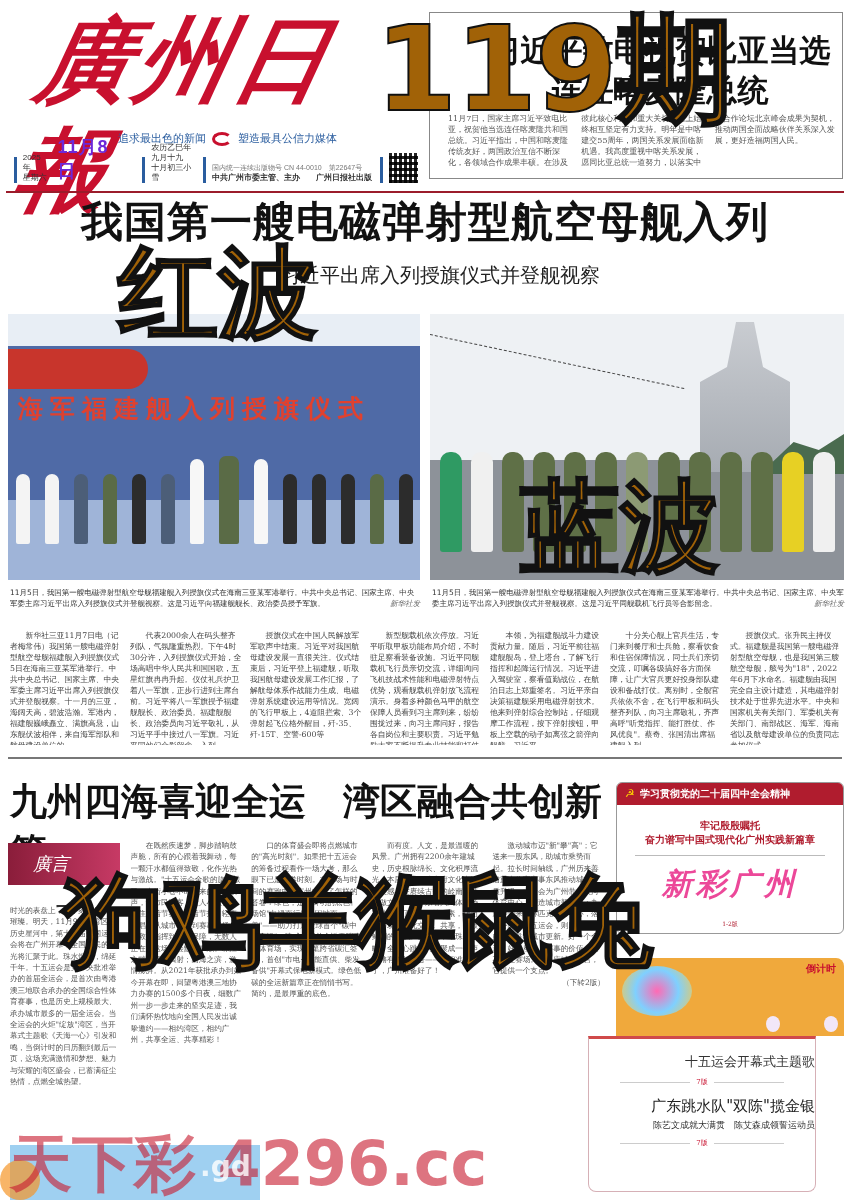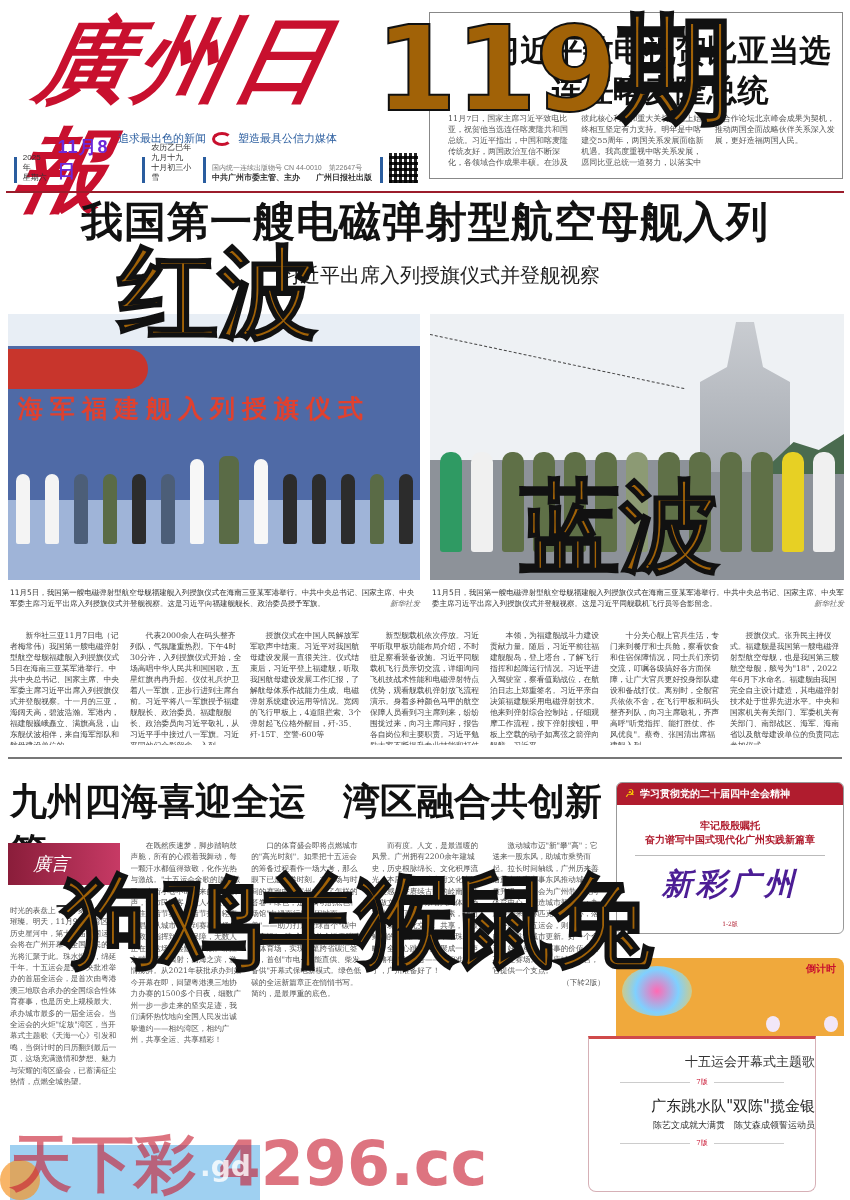--- a/index.html
+++ b/index.html
@@ -71,21 +71,21 @@
   .body-cols { left: 10px; top: 905px; width: 595px; display: flex; gap: 8px; font-size: 7.6px; line-height: 11.4px; color: #555; }
   .body-cols .col { flex: 1; height: 290px; overflow: hidden; text-indent: 2em; }
   .col-end { text-align: right; }
 
   
   .study-box { left: 616px; top: 782px; width: 228px; height: 152px; border: 1px solid #999; border-radius: 6px; overflow: hidden; background: #fff; }
   .study-head { height: 22px; background: #b01c2e; color: #fff; font-family: "DejaVu Sans", sans-serif; font-weight: bold; font-size: 10px; line-height: 22px; padding-left: 8px; display:flex; align-items:center; gap:5px; }
   .hammer-icon { color: #ffd400; font-size: 11px; }
   .study-sub { text-align: center; color: #b01c2e; font-family: "DejaVu Sans", sans-serif; font-weight: bold; font-size: 10px; line-height: 14px; margin-top: 14px; }
   .study-divider { width: 190px; height: 1px; background: #bbb; margin: 8px auto; }
-  .xincai { text-align: center; color: #4c1d95; font-size: 30px; font-style: italic; font-weight: bold; letter-spacing: 4px; }
+  .xincai { text-align: center; color: #ec4899; font-size: 30px; font-style: italic; font-weight: bold; letter-spacing: 4px; }
   .page-ref-small { position:absolute; bottom: 4px; left: 0; width: 100%; text-align:center; font-size: 6px; color:#b01c2e; }
 
   .countdown-box { left: 616px; top: 958px; width: 228px; height: 78px; background: #f0a93c; border-radius: 8px 8px 0 0; overflow:hidden; }
   .countdown-label { right: 8px; top: 4px; font-family: "DejaVu Sans", sans-serif; font-weight: bold; font-size: 10px; color: #c8102e; }
   .swirl { left: 6px; top: 8px; width: 70px; height: 50px; border-radius: 50%; background: radial-gradient(circle,#ff6ab4,#7fd0ff,#f7c84a); }
   .mascot { width: 14px; height: 16px; background: #f2e7f8; border-radius: 50%; }
 
   .news-box { left: 588px; top: 1036px; width: 228px; height: 156px; border: 1px solid #d6b0b6; border-top: 3px solid #d04a4a; border-radius: 0 0 8px 8px; text-align: right; }
   .nb-kicker { margin-top: 14px; font-size: 13px; color: #333; font-family: "DejaVu Sans", sans-serif; }
   .nb-title { font-size: 21px; font-weight: bold; color: #111; margin-top: 3px; }

